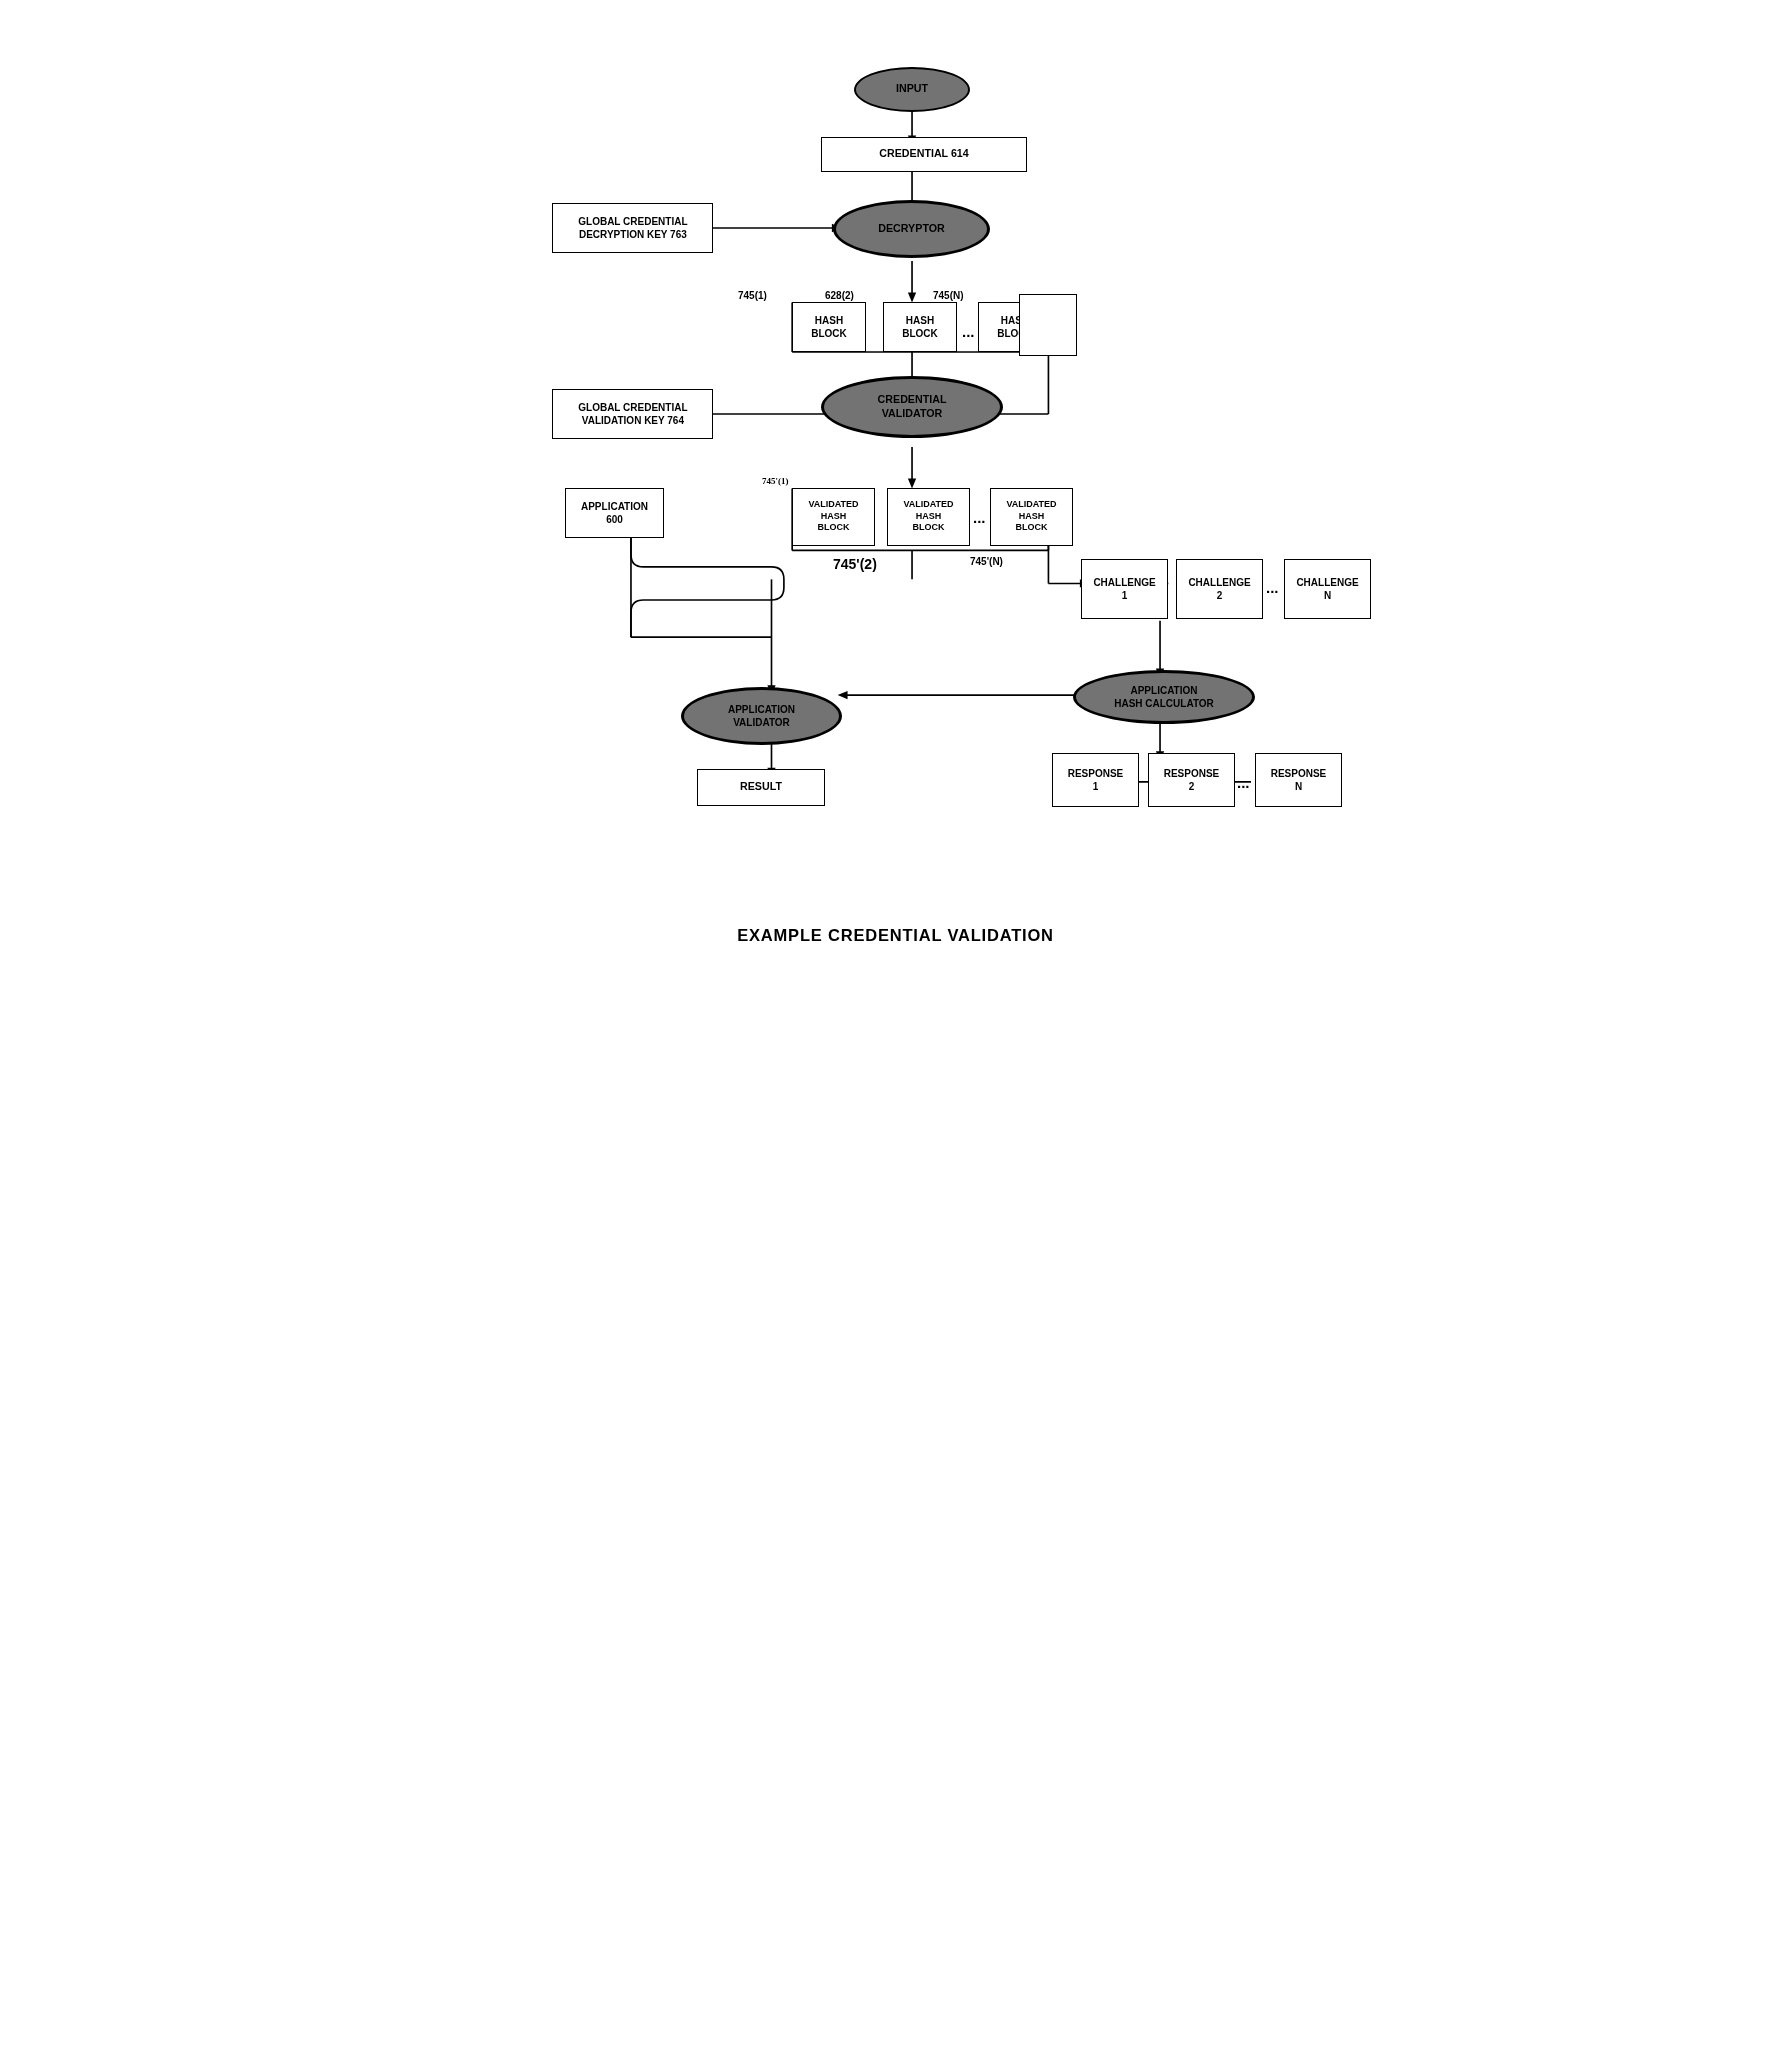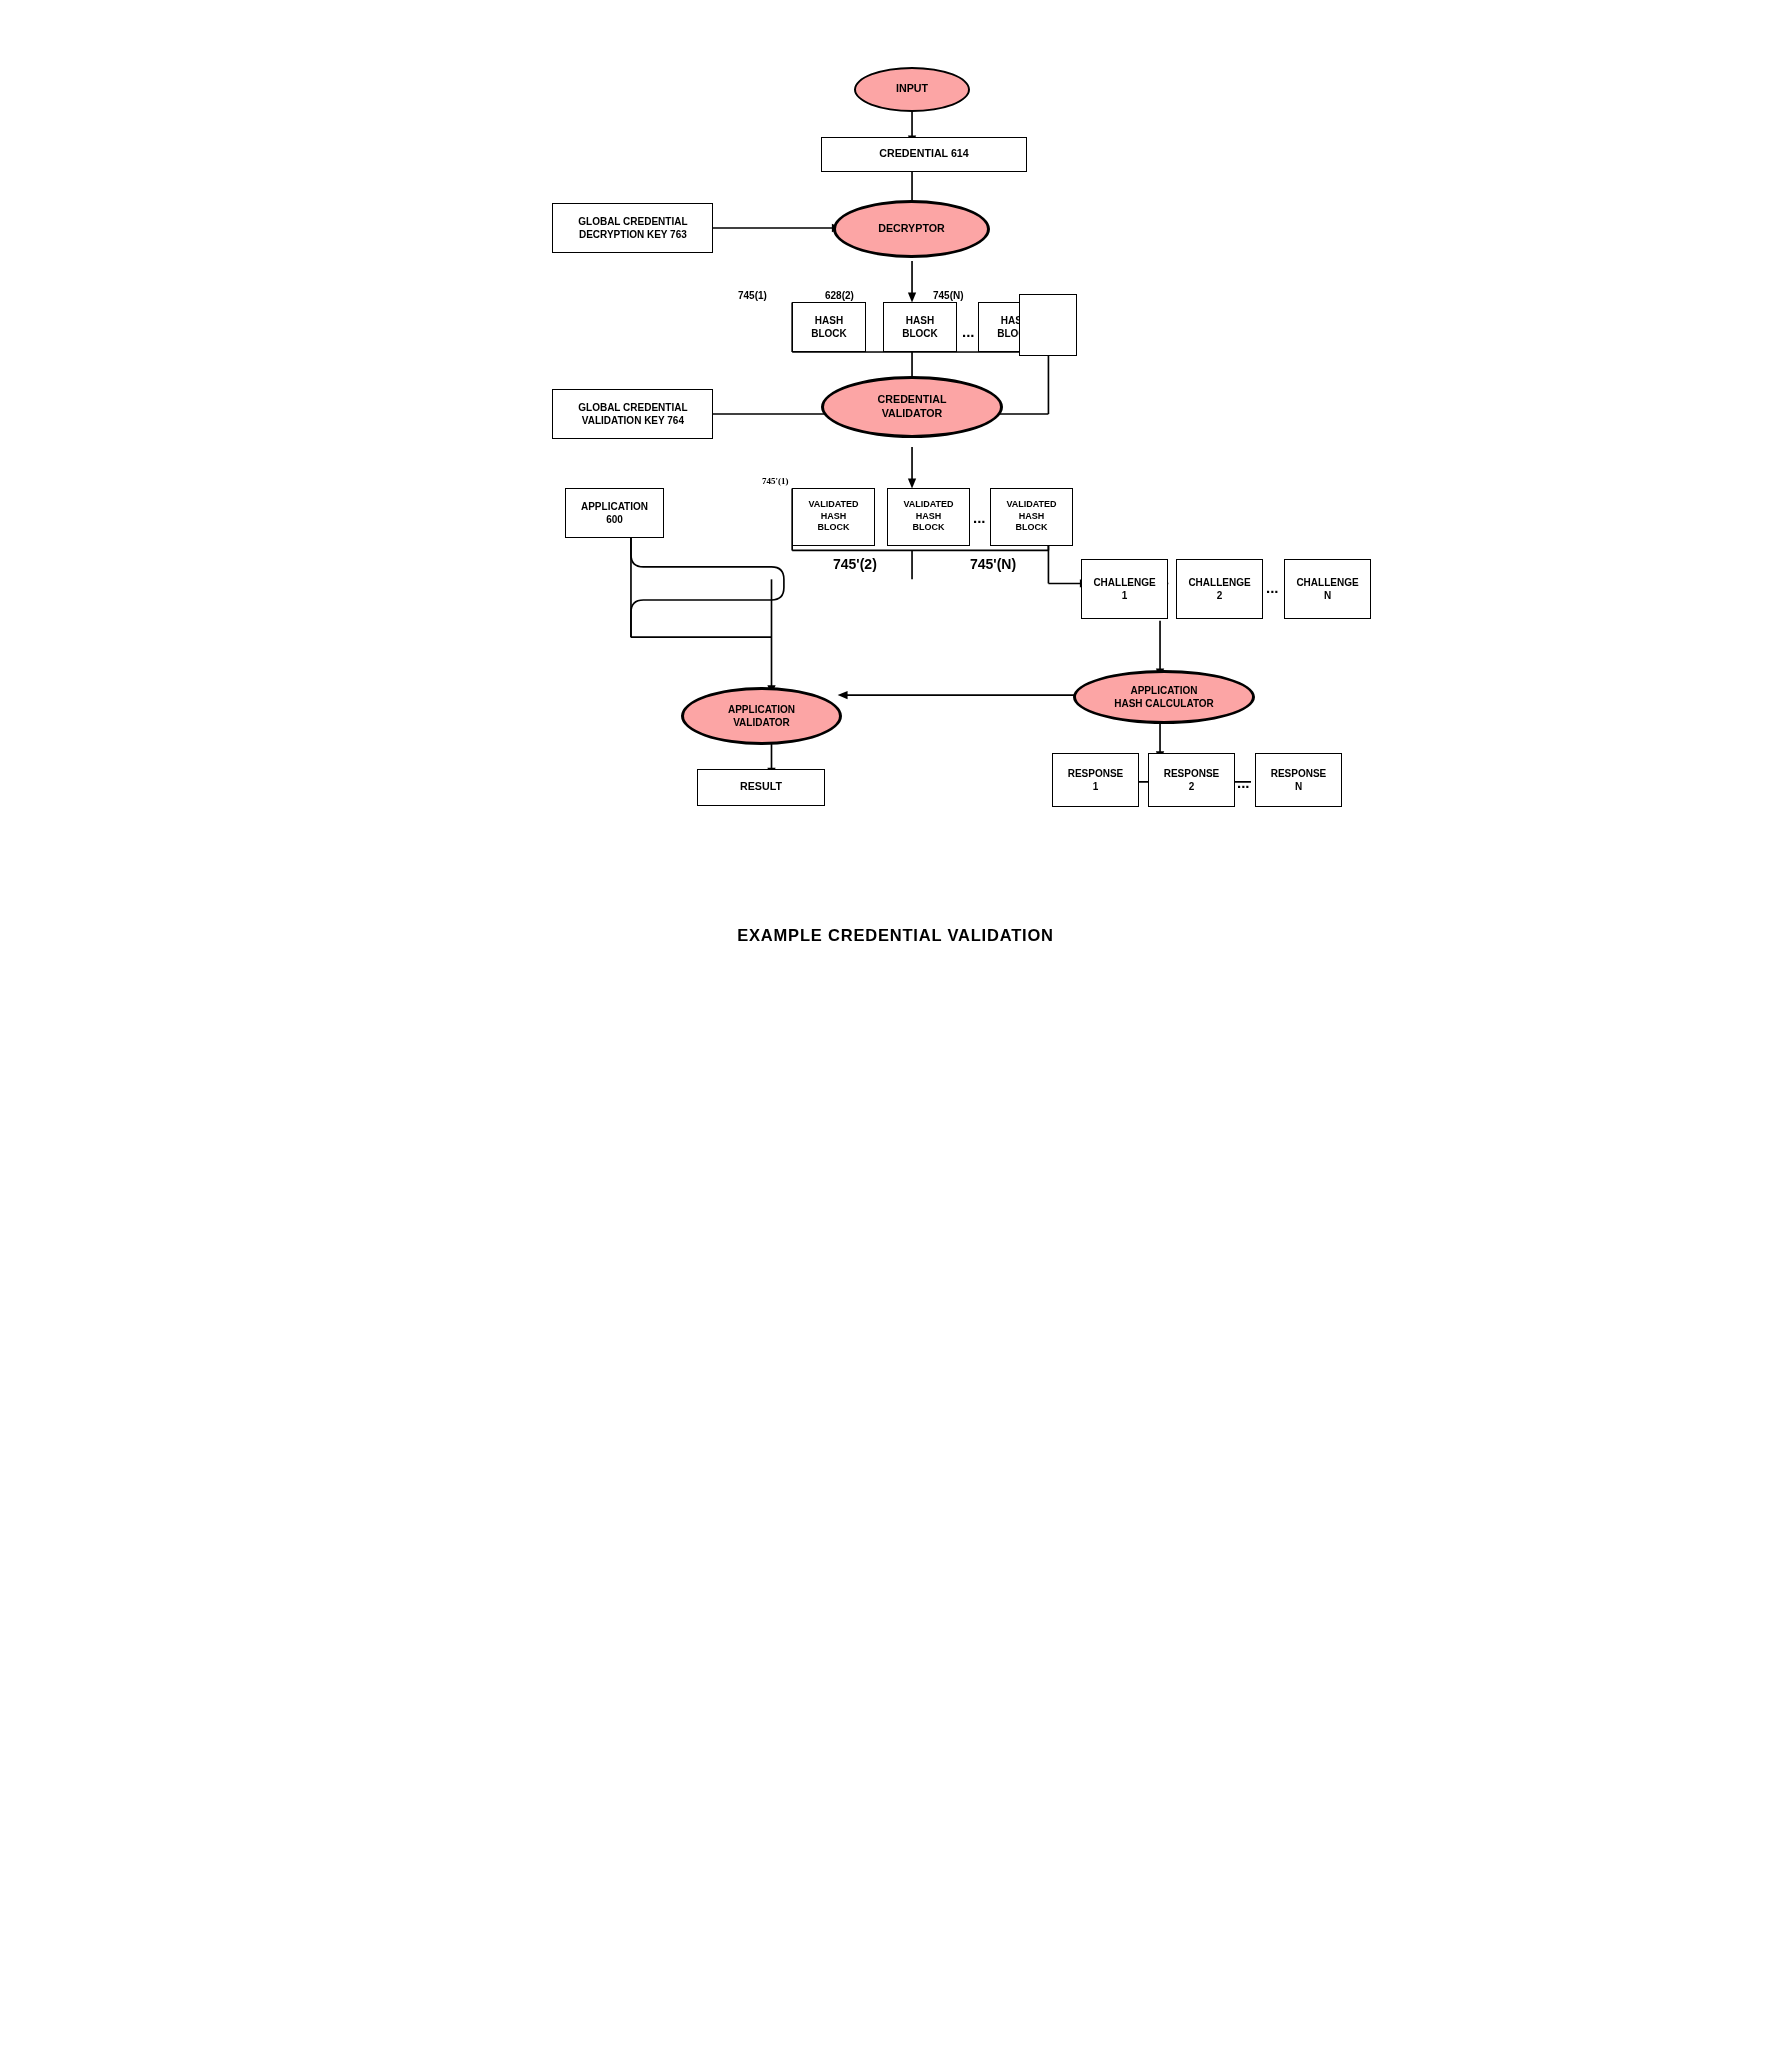--- a/index.html
+++ b/index.html
@@ -34,21 +34,21 @@
       justify-content: center;
       text-align: center;
       font-size: 10.7px;
       font-weight: bold;
       line-height: 1.3;
     }
     .ellipse {
       position: absolute;
       border: 2.5px solid #000;
       border-radius: 50%;
-      background: #fca5a5;
+      background: #737373;
       display: flex;
       align-items: center;
       justify-content: center;
       text-align: center;
       font-size: 10.7px;
       font-weight: bold;
       line-height: 1.3;
     }
     .ellipse.thick {
       border-width: 3.3px;
@@ -205,21 +205,21 @@
 
     <div class="ellipse thick" style="left:281px; top:334px; width:182px; height:62px;">
       <span style="white-space:pre-line;">CREDENTIAL
 VALIDATOR</span>
     </div>
 
     <div class="label" style="left:222px; top:434px; font-size:9px;font-family:Liberation Serif, serif;">745'(1)</div>
 
     <div class="label" style="left:293px; top:514px; font-size:14px;">745'(2)</div>
 
-    <div class="label" style="left:430px; top:514px; font-size:14px;">745'(N)</div>
+    <div class="label" style="left:430px; top:514px; font-size:10px;">745'(N)</div>
 
     <div class="box" style="left:252px; top:446px; width:83px; height:58px; font-size:9px;">
       <span style="white-space:pre-line;">VALIDATED
 HASH
 BLOCK</span>
     </div>
 
     <div class="box" style="left:347px; top:446px; width:83px; height:58px; font-size:9px;">
       <span style="white-space:pre-line;">VALIDATED
 HASH

